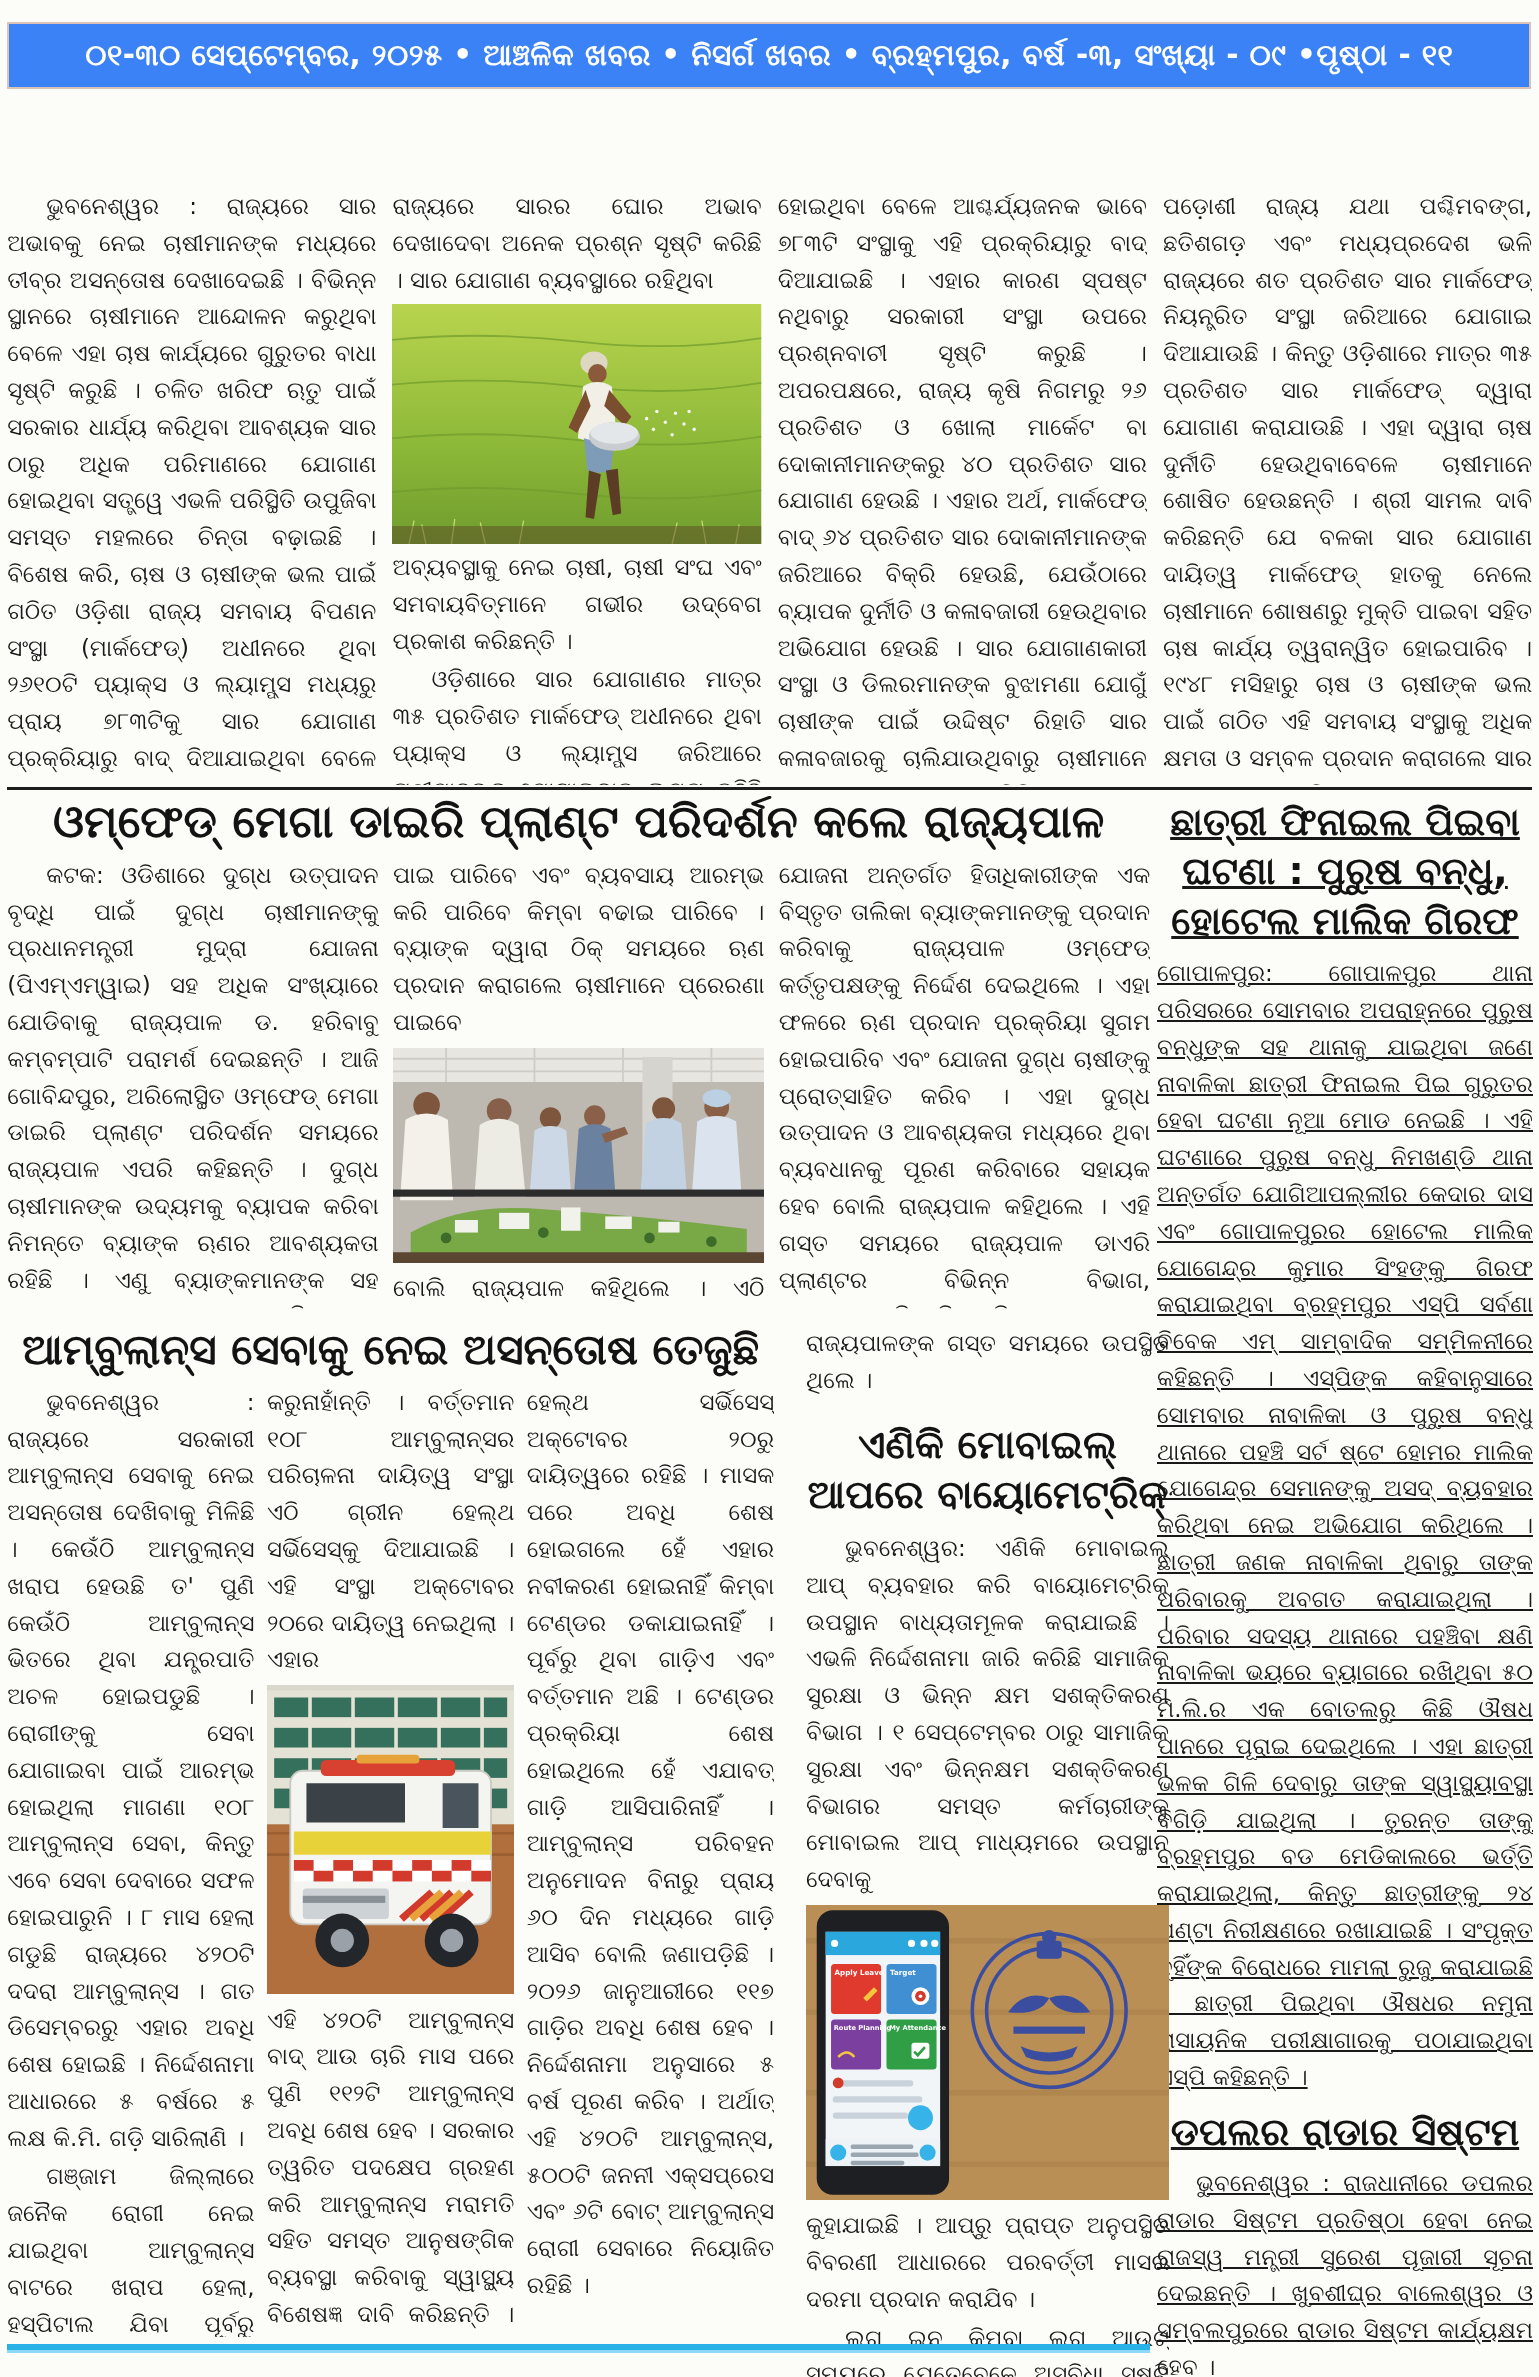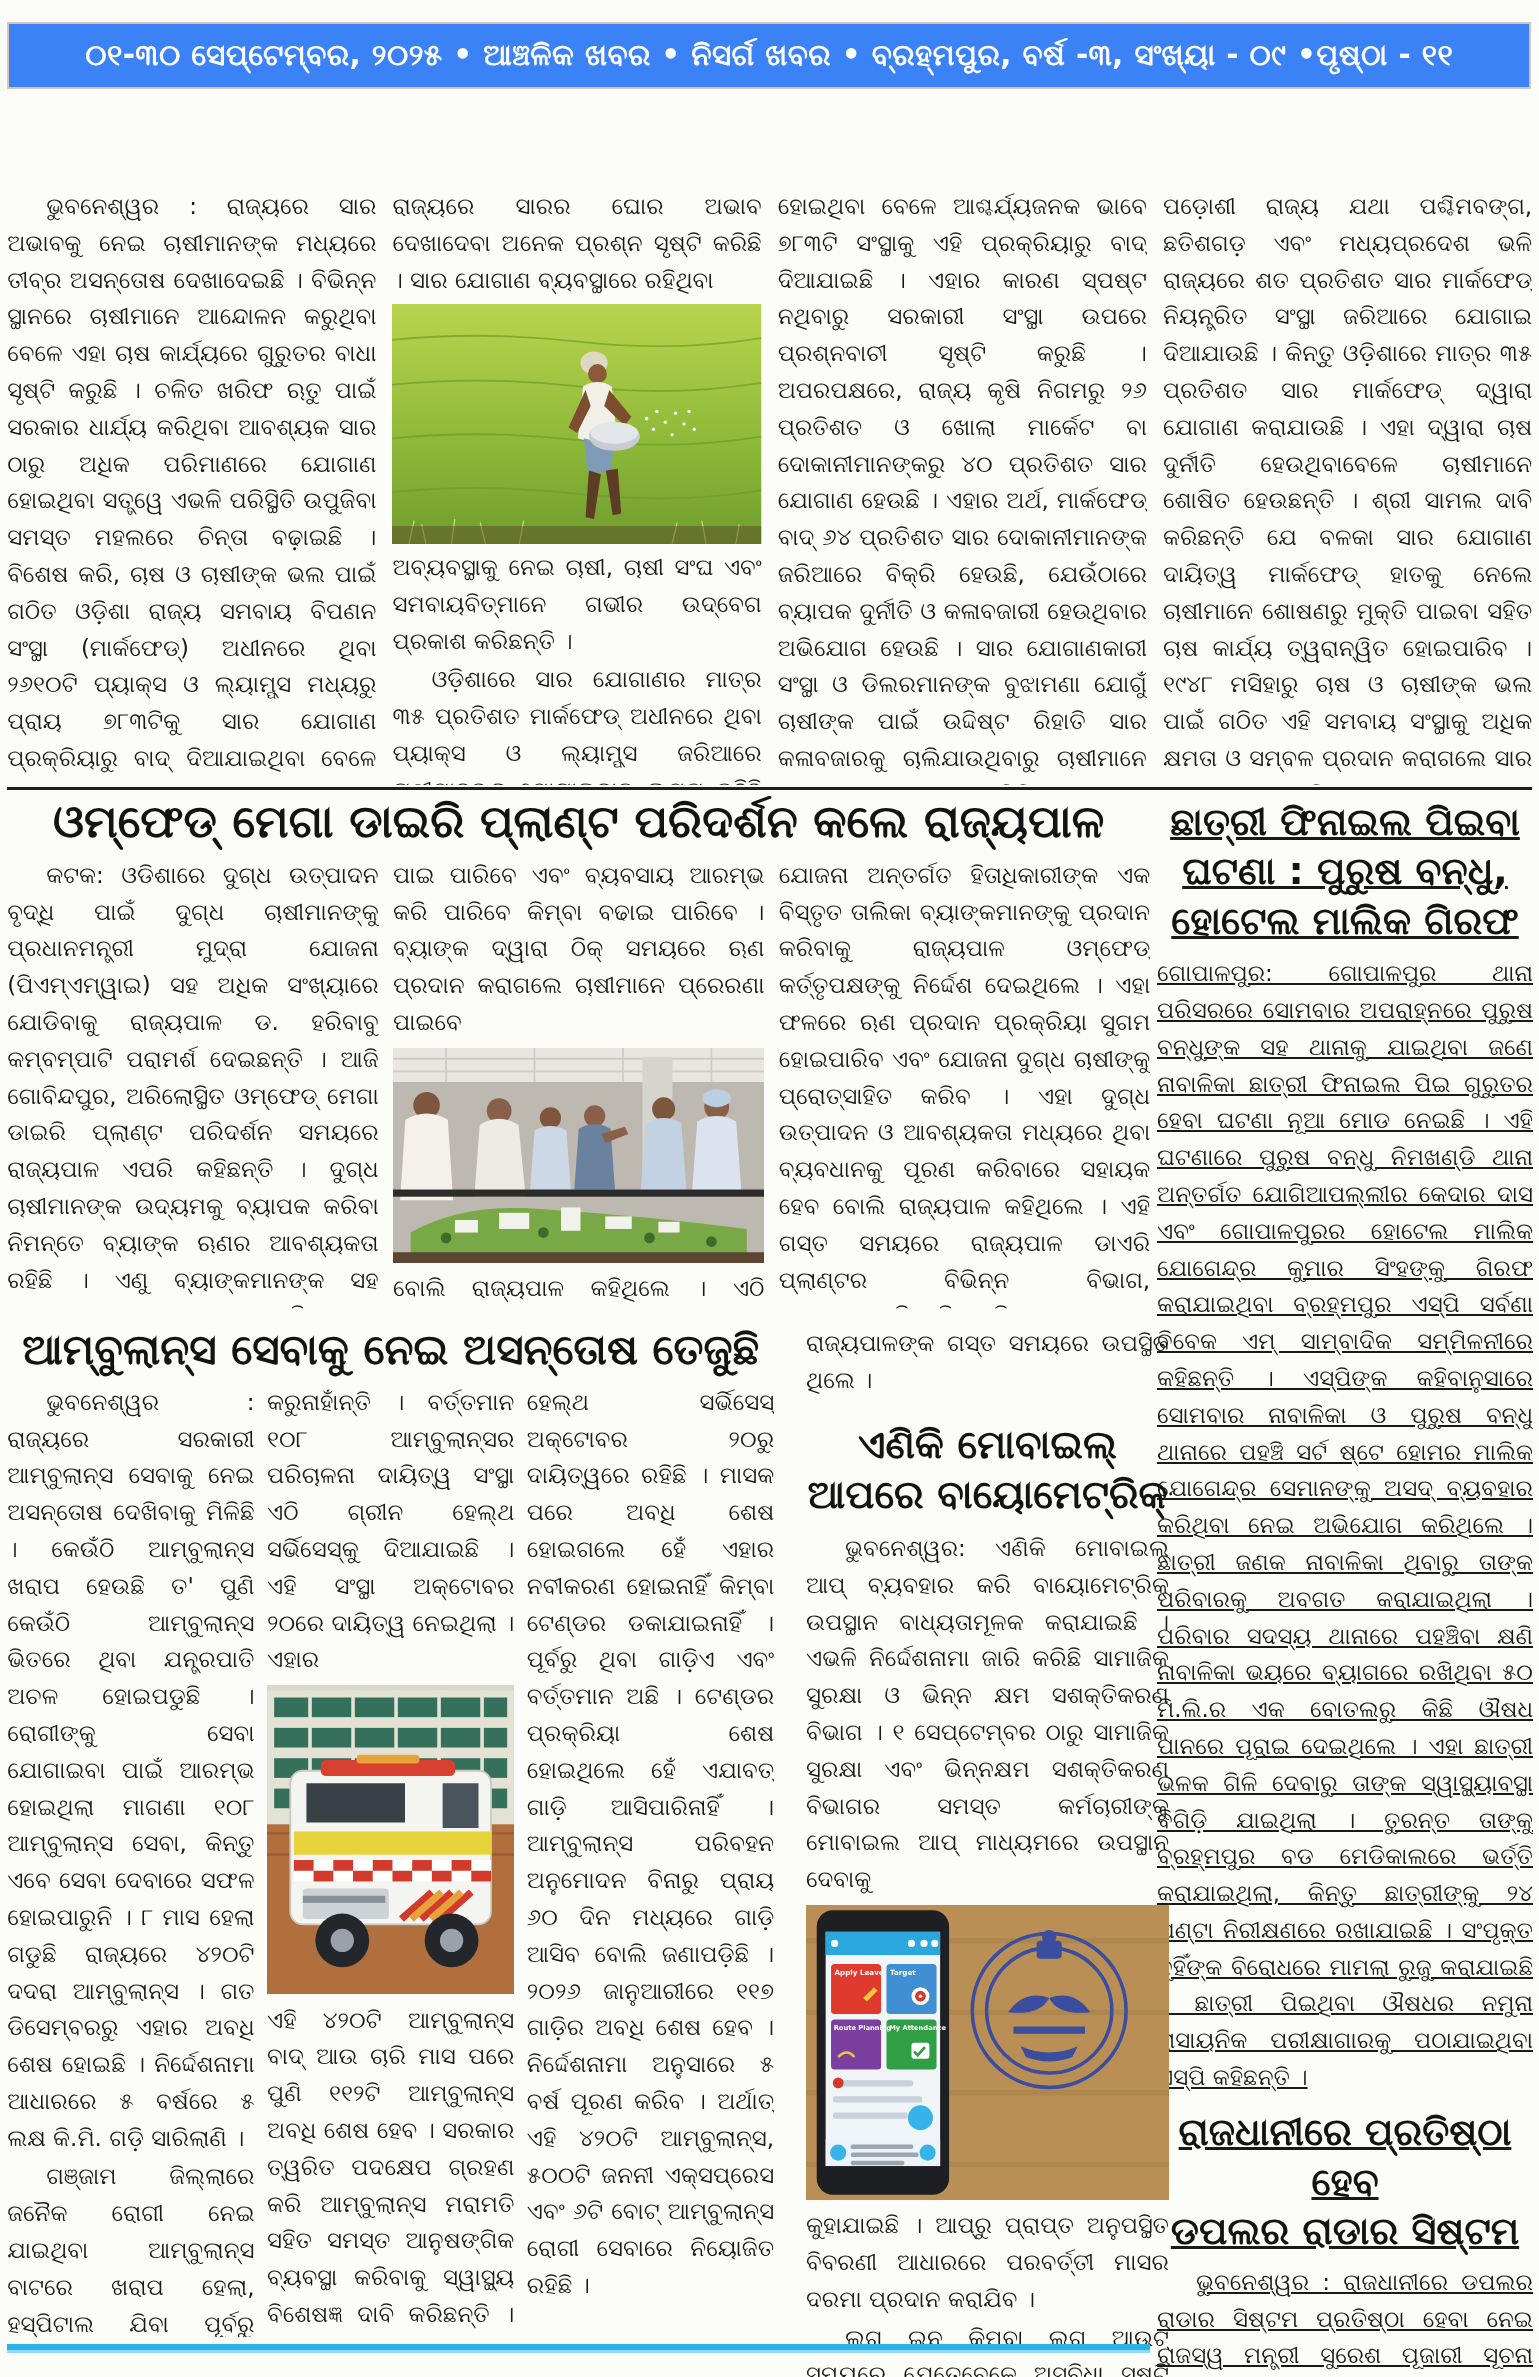--- a/index.html
+++ b/index.html
@@ -180,21 +180,20 @@
 
   <div class="rightcol">
     <h3 class="h-stack">
       <span>ଛାତ୍ରୀ ଫିନାଇଲ ପିଇବା</span>
       <span>ଘଟଣା : ପୁରୁଷ ବନ୍ଧୁ,</span>
       <span>ହୋଟେଲ ମାଲିକ ଗିରଫ</span>
     </h3>
     <p class="t ni" style="margin-top:9px;">ଗୋପାଳପୁର: ଗୋପାଳପୁର ଥାନା ପରିସରରେ ସୋମବାର ଅପରାହ୍ନରେ ପୁରୁଷ ବନ୍ଧୁଙ୍କ ସହ ଥାନାକୁ ଯାଇଥିବା ଜଣେ ନାବାଳିକା ଛାତ୍ରୀ ଫିନାଇଲ ପିଇ ଗୁରୁତର ହେବା ଘଟଣା ନୂଆ ମୋଡ ନେଇଛି । ଏହି ଘଟଣାରେ ପୁରୁଷ ବନ୍ଧୁ ନିମଖଣ୍ଡି ଥାନା ଅନ୍ତର୍ଗତ ଯୋଗିଆପଲ୍ଲୀର କେଦାର ଦାସ ଏବଂ ଗୋପାଳପୁରର ହୋଟେଲ ମାଲିକ ଯୋଗେନ୍ଦ୍ର କୁମାର ସିଂହଙ୍କୁ ଗିରଫ କରାଯାଇଥିବା ବ୍ରହ୍ମପୁର ଏସ୍‌ପି ସର୍ବଣା ବିବେକ ଏମ୍ ସାମ୍ବାଦିକ ସମ୍ମିଳନୀରେ କହିଛନ୍ତି । ଏସ୍‌ପିଙ୍କ କହିବାନୁସାରେ ସୋମବାର ନାବାଳିକା ଓ ପୁରୁଷ ବନ୍ଧୁ ଥାନାରେ ପହଞ୍ଚି ସର୍ଟ ଷ୍ଟେ ହୋମର ମାଲିକ ଯୋଗେନ୍ଦ୍ର ସେମାନଙ୍କୁ ଅସଦ୍ ବ୍ୟବହାର କରିଥିବା ନେଇ ଅଭିଯୋଗ କରିଥିଲେ । ଛାତ୍ରୀ ଜଣକ ନାବାଳିକା ଥିବାରୁ ତାଙ୍କ ପରିବାରକୁ ଅବଗତ କରାଯାଇଥିଲା । ପରିବାର ସଦସ୍ୟ ଥାନାରେ ପହଞ୍ଚିବା କ୍ଷଣି ନାବାଳିକା ଭୟରେ ବ୍ୟାଗରେ ରଖିଥିବା ୫୦ ମି.ଲି.ର ଏକ ବୋତଲରୁ କିଛି ଔଷଧ ପାନରେ ପୂରାଇ ଦେଇଥିଲେ । ଏହା ଛାତ୍ରୀ ଭଳକ ଗିଳି ଦେବାରୁ ତାଙ୍କ ସ୍ୱାସ୍ଥ୍ୟାବସ୍ଥା ବିଗିଡ଼ି ଯାଇଥିଲା । ତୁରନ୍ତ ତାଙ୍କୁ ବ୍ରହ୍ମପୁର ବଡ ମେଡିକାଲରେ ଭର୍ତ୍ତି କରାଯାଇଥିଲା, କିନ୍ତୁ ଛାତ୍ରୀଙ୍କୁ ୨୪ ଘଣ୍ଟା ନିରୀକ୍ଷଣରେ ରଖାଯାଇଛି । ସଂପୃକ୍ତ ଦୁହିଁଙ୍କ ବିରୋଧରେ ମାମଲା ରୁଜୁ କରାଯାଇଛି । ଛାତ୍ରୀ ପିଇଥିବା ଔଷଧର ନମୁନା ରାସାୟନିକ ପରୀକ୍ଷାଗାରକୁ ପଠାଯାଇଥିବା ଏସ୍‌ପି କହିଛନ୍ତି ।</p>
 
     <h3 class="h-stack" style="margin-top:12.5px;">
-      <span>ରାଜଧାନୀରେ ପ୍ରତିଷ୍ଠା ହେବ</span>
       <span>ଡପଲର ରାଡାର ସିଷ୍ଟମ</span>
     </h3>
     <div class="radar-wrap">
       <p class="t" style="margin-top:7.2px;">ଭୁବନେଶ୍ୱର : ରାଜଧାନୀରେ ଡପଲର ରାଡାର ସିଷ୍ଟମ ପ୍ରତିଷ୍ଠା ହେବା ନେଇ ରାଜସ୍ୱ ମନ୍ତ୍ରୀ ସୁରେଶ ପୂଜାରୀ ସୂଚନା ଦେଇଛନ୍ତି । ଖୁବଶୀଘ୍ର ବାଲେଶ୍ୱର ଓ ସମ୍ବଲପୁରରେ ରାଡାର ସିଷ୍ଟମ କାର୍ଯ୍ୟକ୍ଷମ ହେବ ।</p>
 
     </div>
   </div>
 
   <div class="amb">
     <h2 class="h-amb">ଆମ୍ବୁଲାନ୍ସ ସେବାକୁ ନେଇ ଅସନ୍ତୋଷ ତେଜୁଛି</h2>

